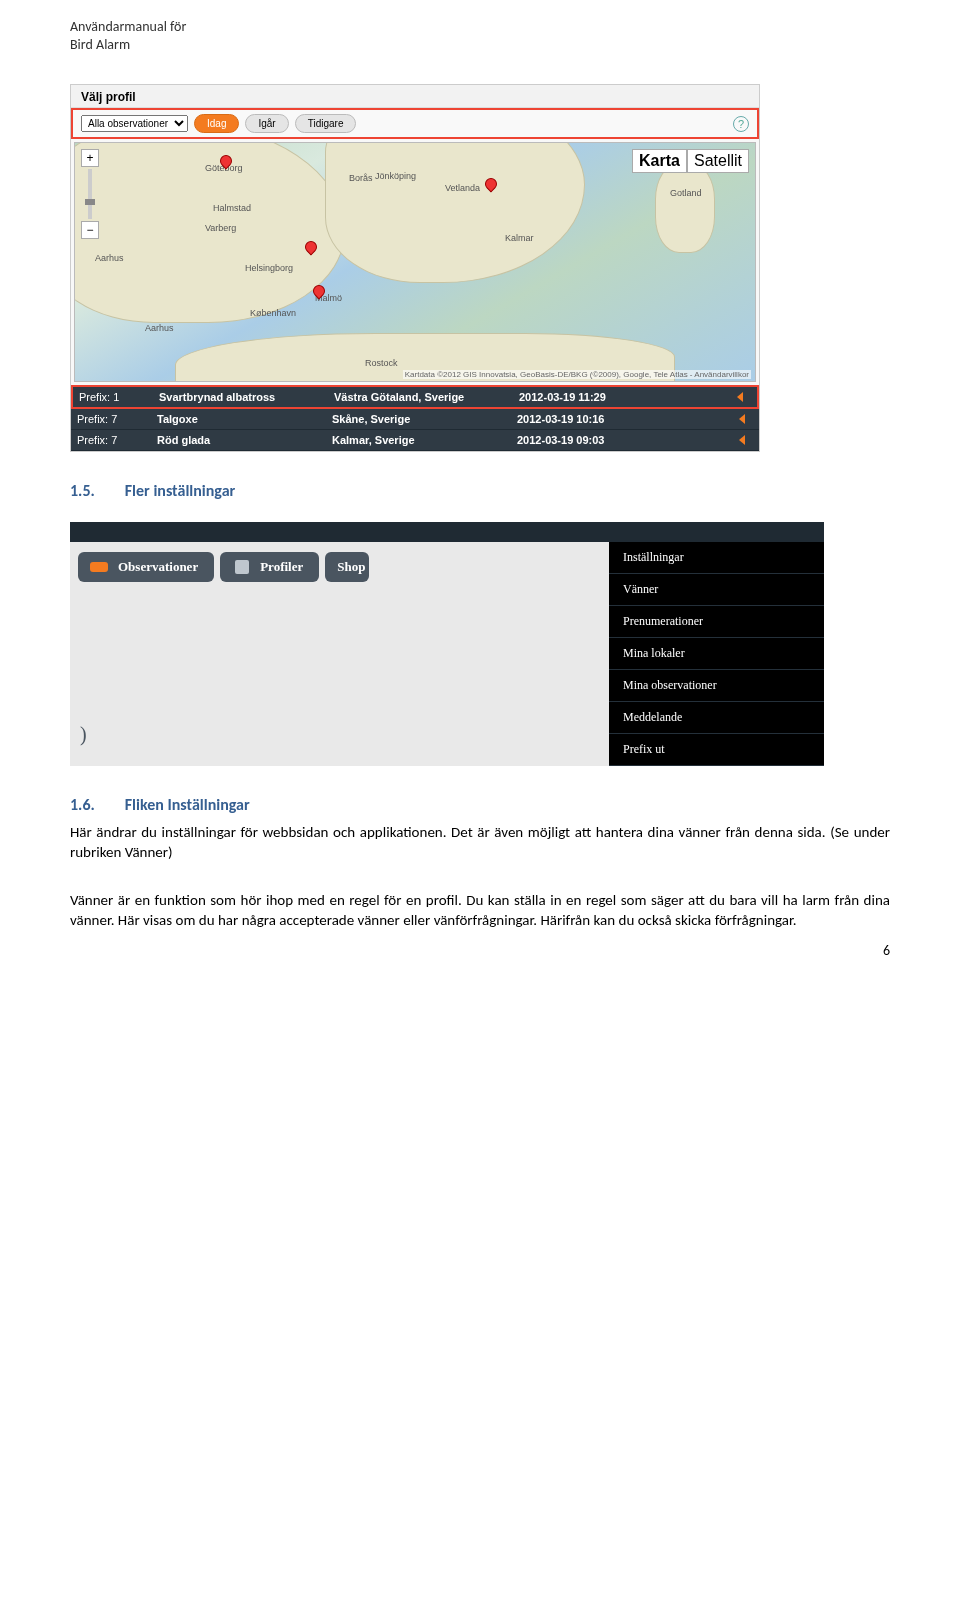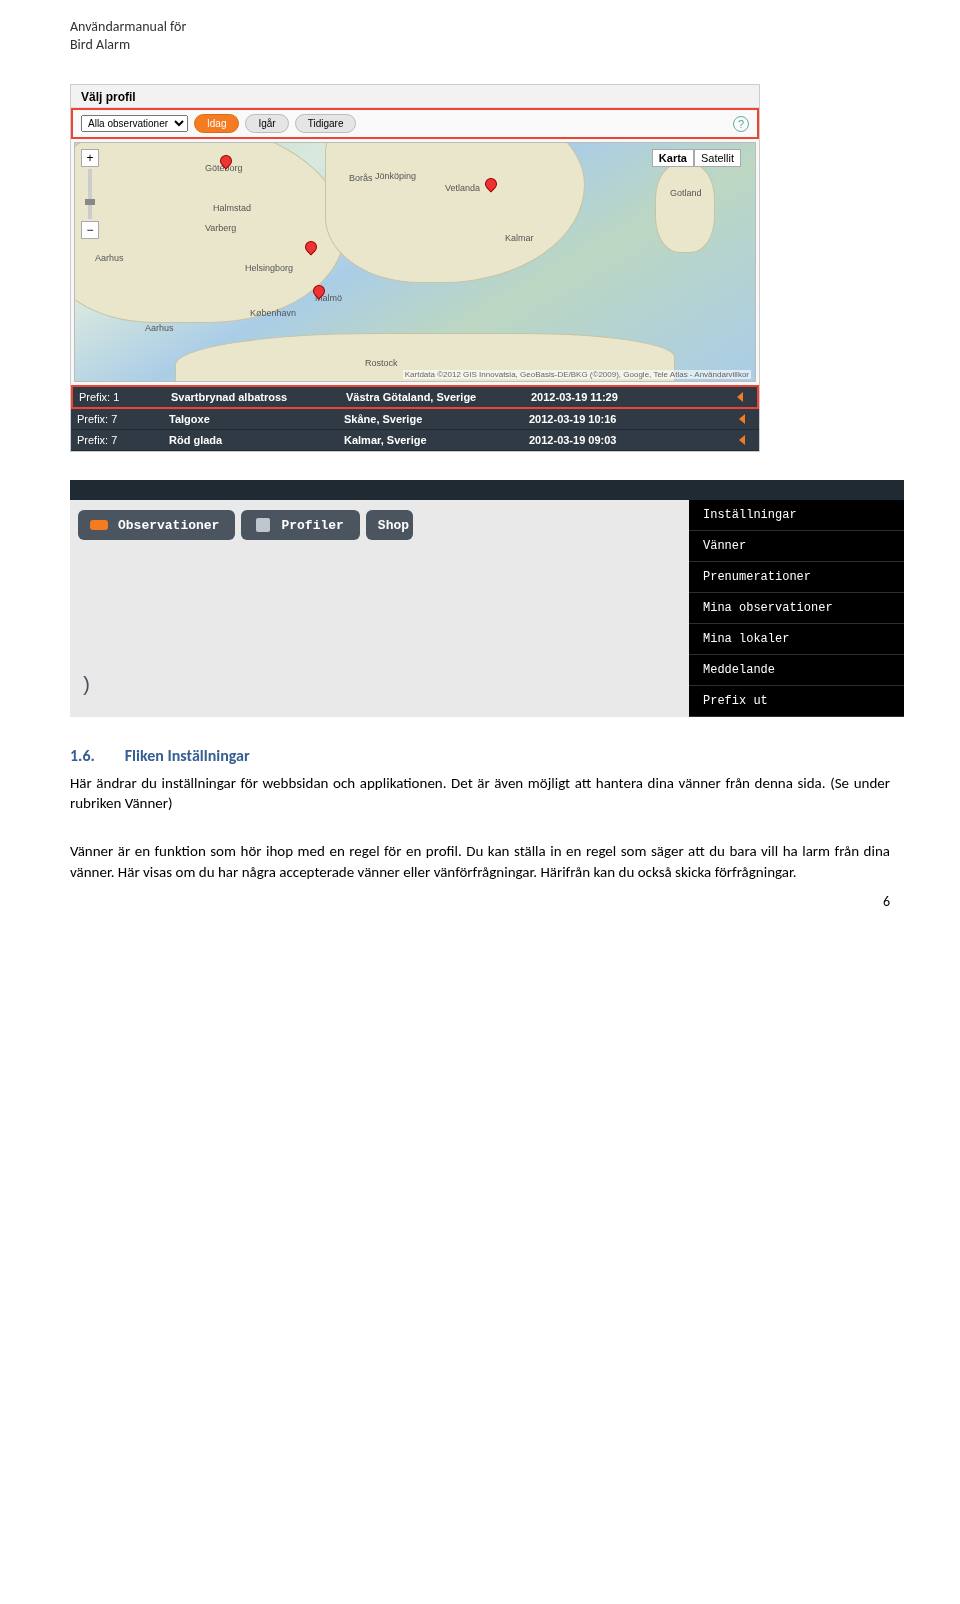--- a/index.html
+++ b/index.html
@@ -110,23 +110,23 @@
   }
   .map-controls .slider:after {
     content: '';
     position: absolute;
     width: 10px; height: 6px;
     background: #888;
     left: -3px; top: 30px;
   }
   .maptype {
     position: absolute;
-    top: 6px; right: 14px;
-    display: flex;
-    font-size: 11px;
+    top: 6px; right: 6px;
+    display: flex;
+    font-size: 16px;
   }
   .maptype span {
     border: 1px solid #aaa;
     padding: 2px 6px;
     background: #fff;
     cursor: pointer;
   }
   .maptype span.on { font-weight: bold; }
   .maplabel {
     position: absolute;
@@ -154,21 +154,21 @@
     color: #fff;
     font-size: 11px;
   }
   .shot1-row {
     display: flex;
     border-bottom: 1px solid #1f2a33;
     padding: 4px 6px;
     align-items: center;
   }
   .shot1-row.hl { border: 2px solid #e43; }
-  .shot1-row .c1 { width: 92px; }
+  .shot1-row .c1 { width: 80px; }
   .shot1-row .c2 { width: 175px; font-weight: bold; }
   .shot1-row .c3 { width: 185px; font-weight: bold; }
   .shot1-row .c4 { width: 145px; font-weight: bold; }
   .tri {
     width: 0; height: 0;
     border-top: 5px solid transparent;
     border-bottom: 5px solid transparent;
     border-right: 6px solid #f47b20;
     margin-left: auto;
     margin-right: 8px;
@@ -183,23 +183,23 @@
   .section-head {
     display: flex;
     gap: 30px;
     font-weight: bold;
     font-size: 16px;
     color: #365f91;
     margin-bottom: 6px;
   }
   
   .shot2 {
-    width: 834px;
+    width: 754px;
     margin: 20px 8px 10px 0;
-    font-family: Liberation Mono, monospace;
+    font-family: Liberation Serif, serif;
   }
   .shot2-topbar {
     height: 20px;
     background: #1f2a33;
     color: #eee;
     font-size: 10px;
     padding: 3px 10px;
     text-align: right;
   }
   .shot2-main {
@@ -352,20 +352,24 @@
       <span class="c1">Prefix: 7</span>
       <span class="c2">Röd glada</span>
       <span class="c3">Kalmar, Sverige</span>
       <span class="c4">2012-03-19 09:03</span>
       <span class="tri"></span>
     </div>
   </div>
 </div>
 
 <div class="section">
+  <div class="section-head">
+    <span>1.5.</span>
+    <span>Fler inställningar</span>
+  </div>
 </div>
 
 <div class="shot2">
   <div class="shot2-topbar"></div>
   <div class="shot2-main">
     <div class="shot2-left">
       <div class="navstrip">
         <div class="navtab">
           <span class="tabicon binoc"></span>
           <span>Observationer</span>
@@ -377,22 +381,22 @@
         <div class="navtab" style="padding-right:4px">
           <span>Shop</span>
         </div>
       </div>
       <span class="paren-char">)</span>
     </div>
     <div class="shot2-menu">
       <div>Inställningar</div>
       <div>Vänner</div>
       <div>Prenumerationer</div>
+      <div>Mina lokaler</div>
       <div>Mina observationer</div>
-      <div>Mina lokaler</div>
       <div>Meddelande</div>
       <div>Prefix ut</div>
     </div>
   </div>
 </div>
 
 <div class="section">
   <div class="section-head">
     <span>1.6.</span>
     <span>Fliken Inställningar</span>

